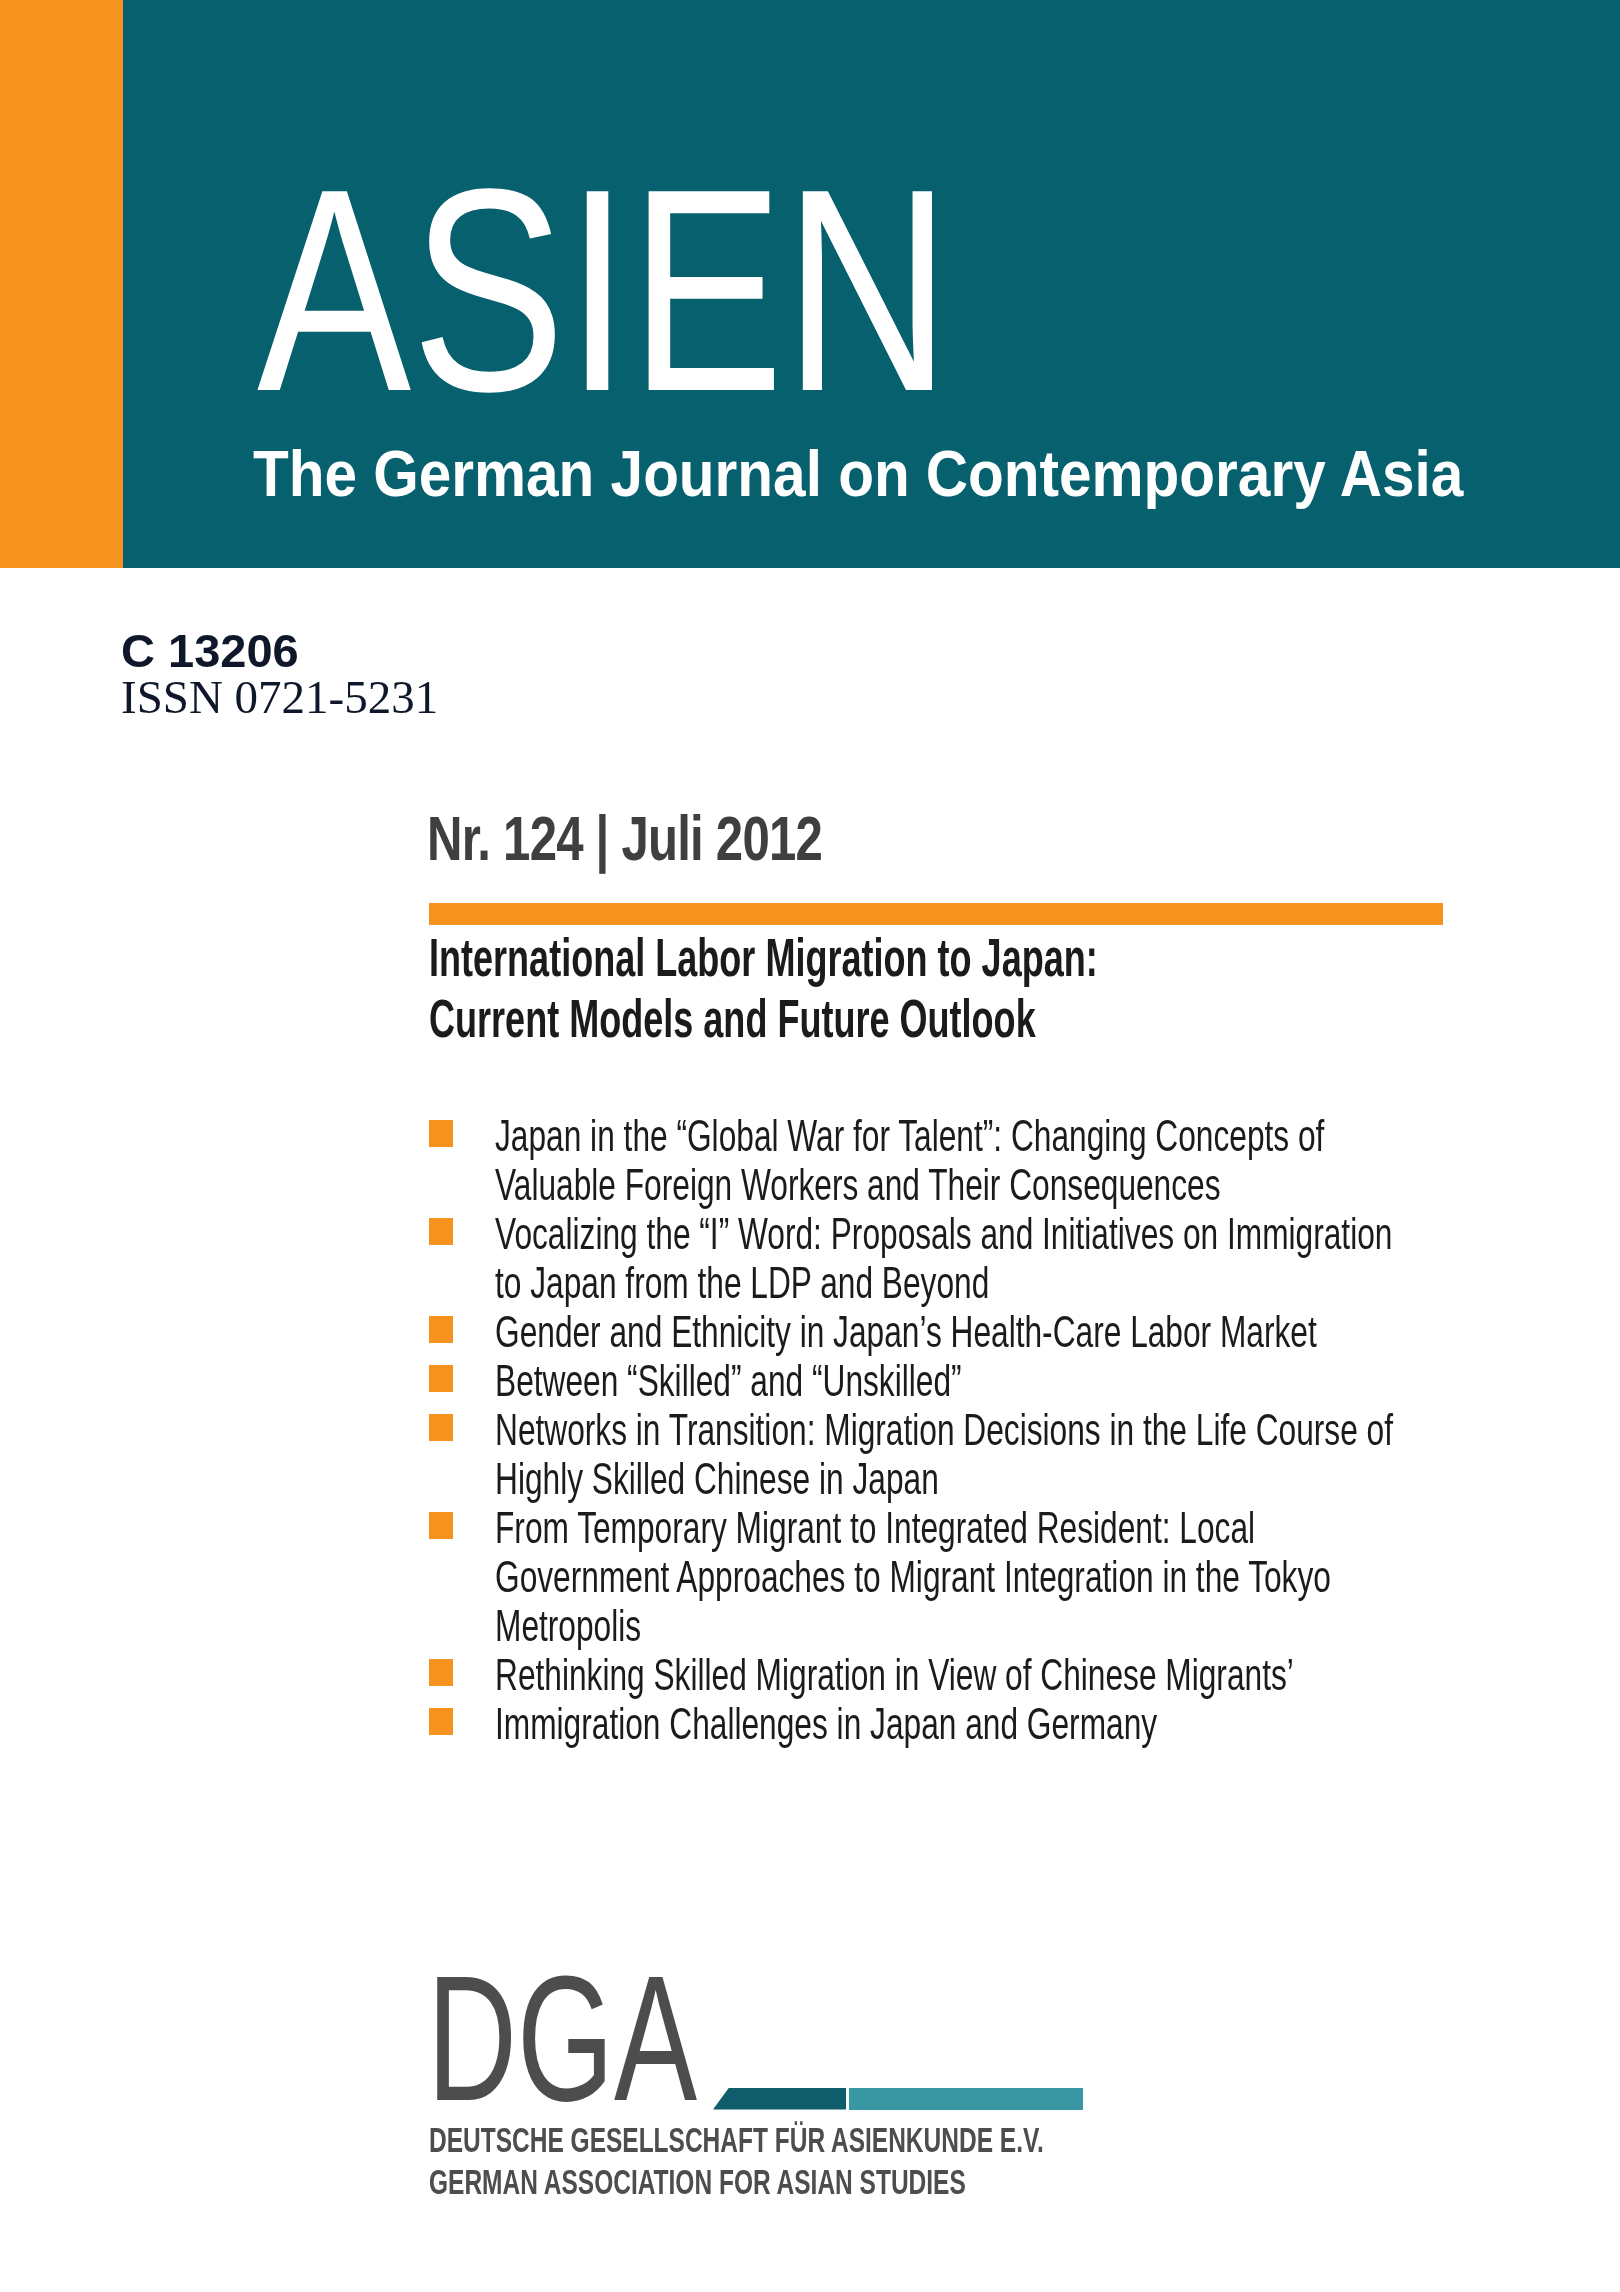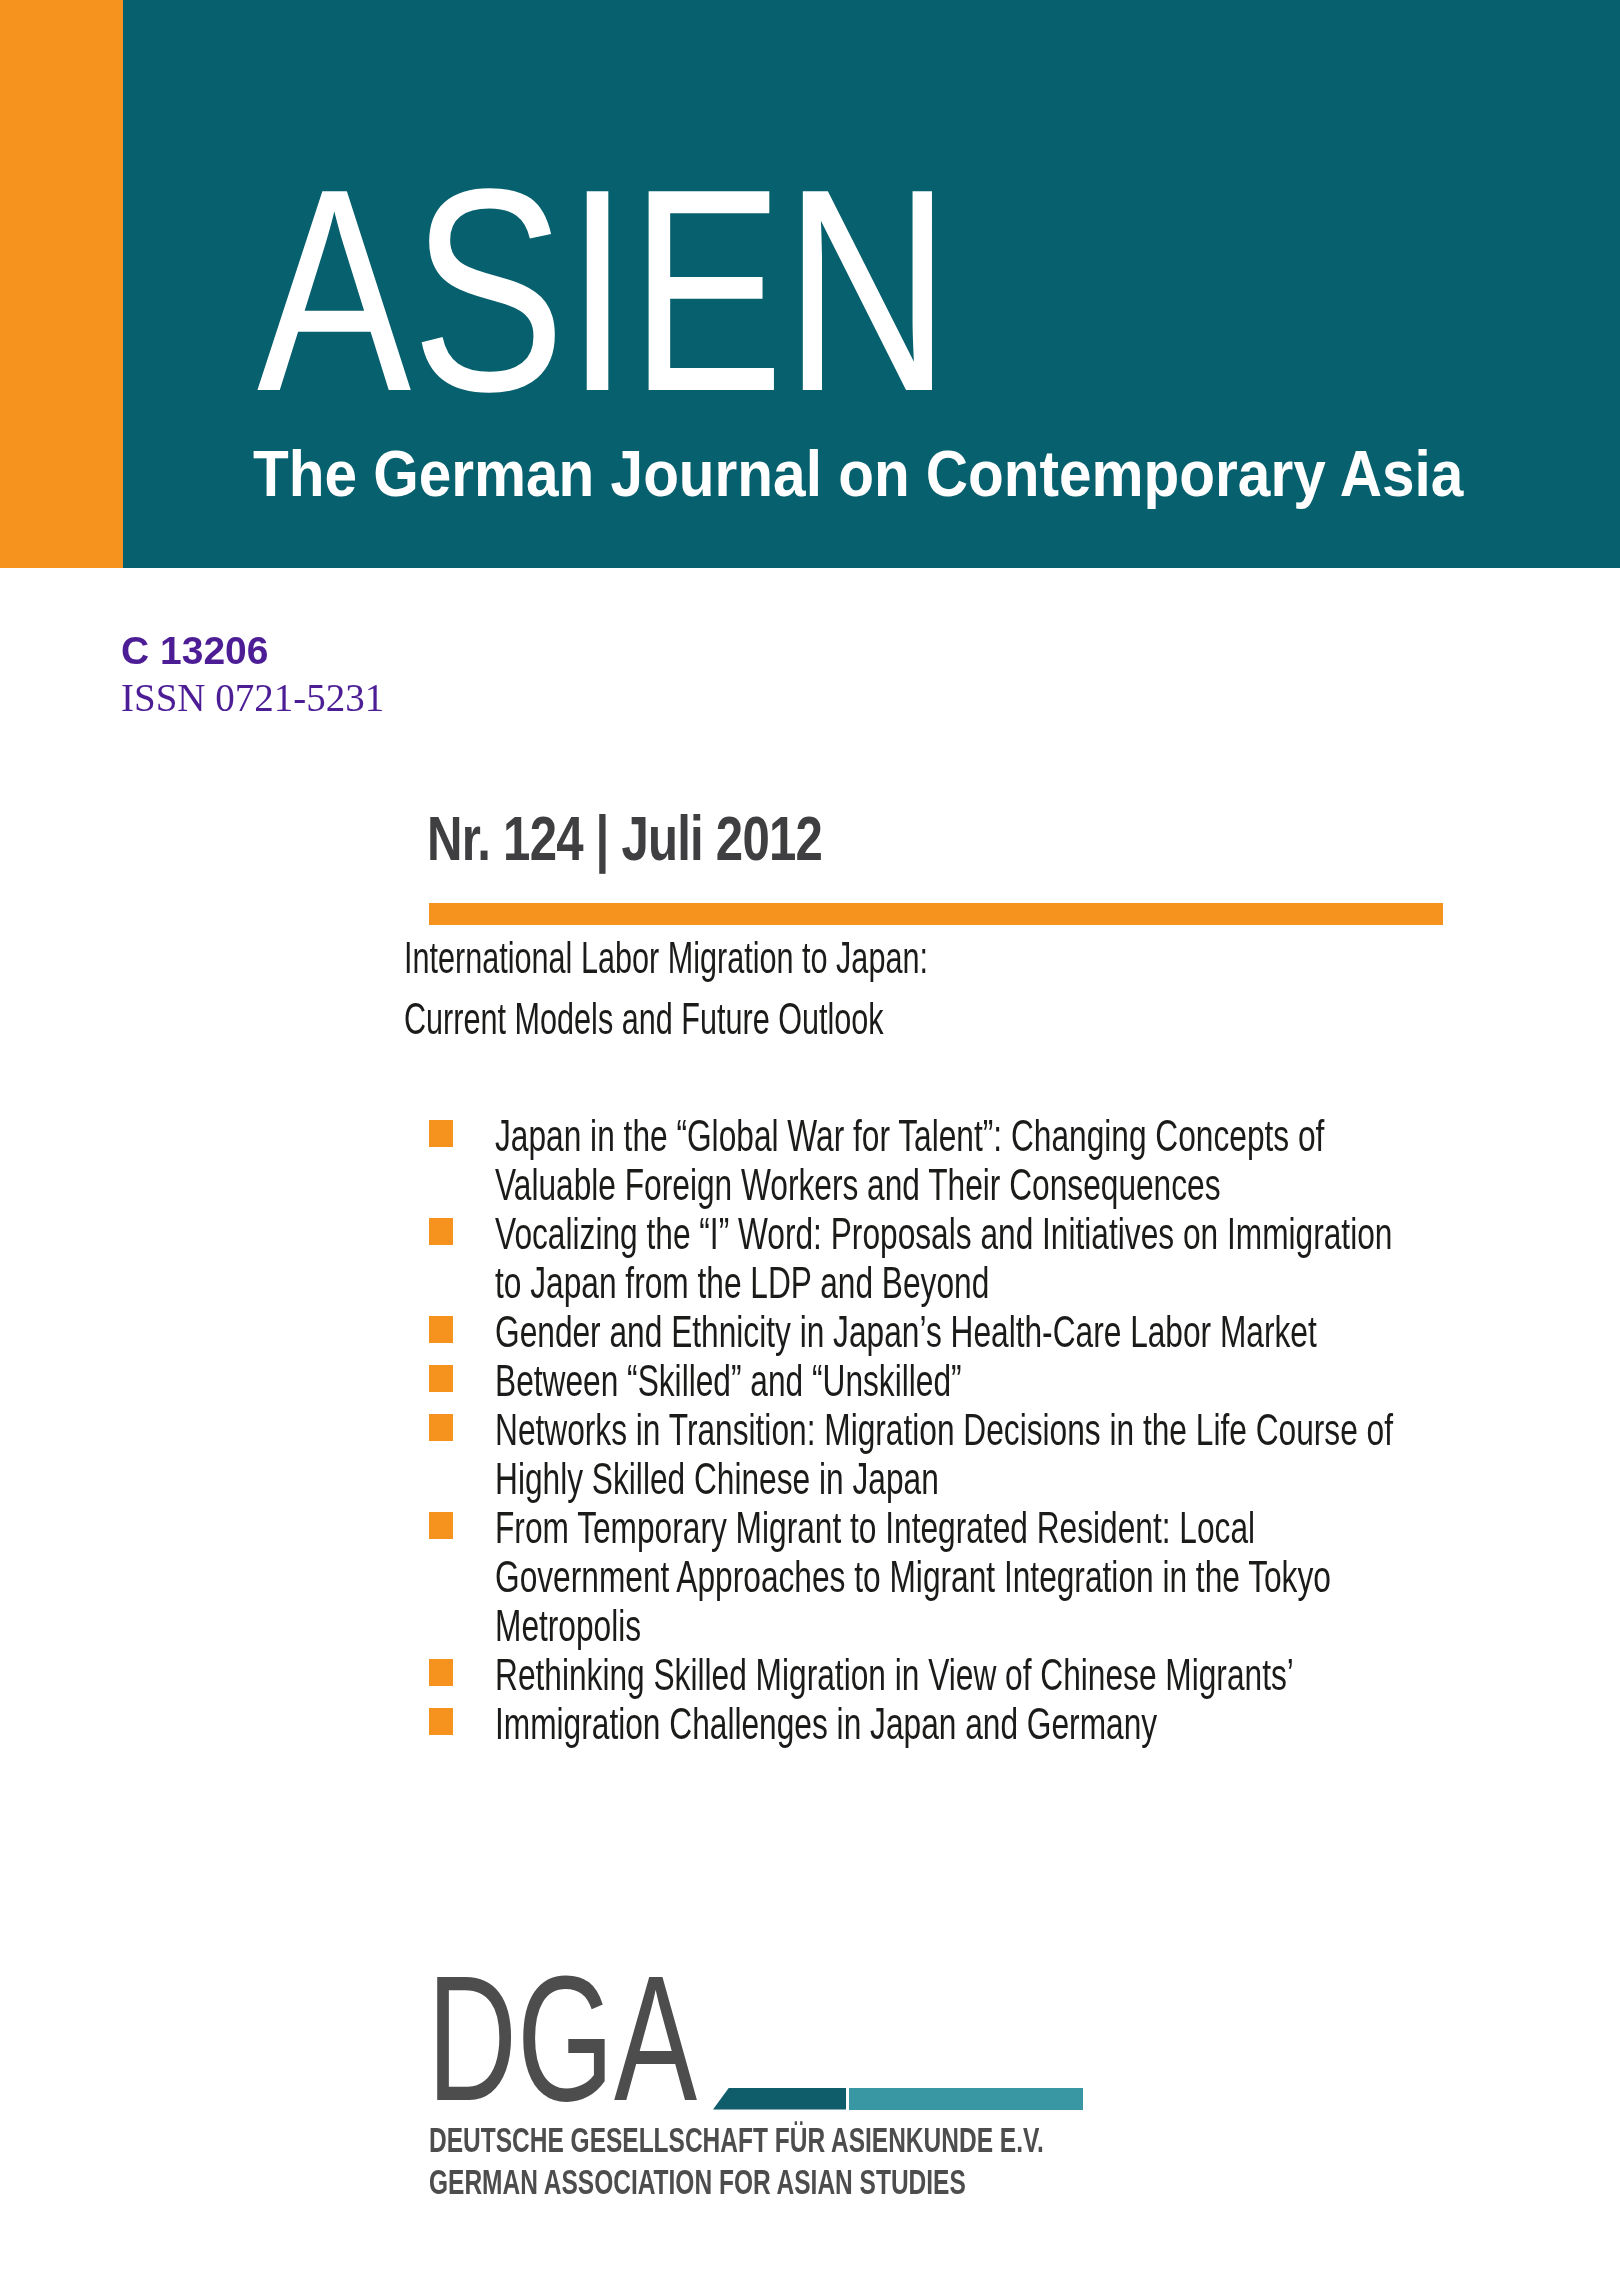--- a/index.html
+++ b/index.html
@@ -35,21 +35,21 @@
   .journal-subtitle {
     position: absolute; left: 253px; top: 441px;
     font-size: 65px; line-height: 1; font-weight: 700;
     color: #ffffff; white-space: nowrap;
     transform: scaleX(0.90); transform-origin: 0 0;
   }
 
   
   .meta-block {
     position: absolute; left: 121px; top: 627px;
-    font-size: 39px; line-height: 47px; color: #4c1d95;
+    font-size: 47px; line-height: 47px; color: #0f172a;
   }
   .meta-code { font-weight: 700; }
   .meta-issn { font-weight: 400; font-family: Liberation Serif, serif; }
 
   
   .issue-label {
     position: absolute; left: 427px; top: 804px;
     font-size: 63px; line-height: 1.1; font-weight: 700;
     color: #3F3E40; white-space: nowrap;
     transform: scaleX(0.78); transform-origin: 0 0;
@@ -58,22 +58,22 @@
 
   
   .title-rule {
     position: absolute; left: 429px; top: 903px;
     width: 1014px; height: 21.6px;
     background: #F6921E;
   }
 
   
   .cover-title {
-    position: absolute; left: 404px; top: 927px;
-    font-size: 45px; line-height: 61px; font-weight: 400;
+    position: absolute; left: 429px; top: 927px;
+    font-size: 53px; line-height: 61px; font-weight: 700;
     color: #1b1b19;
   }
   .cover-title .squeeze { transform: scaleX(0.68); }
 
   
   .toc {
     position: absolute; left: 429px; top: 1111px;
     width: 1078px;
   }
   .toc-item { display: flex; align-items: flex-start; }

